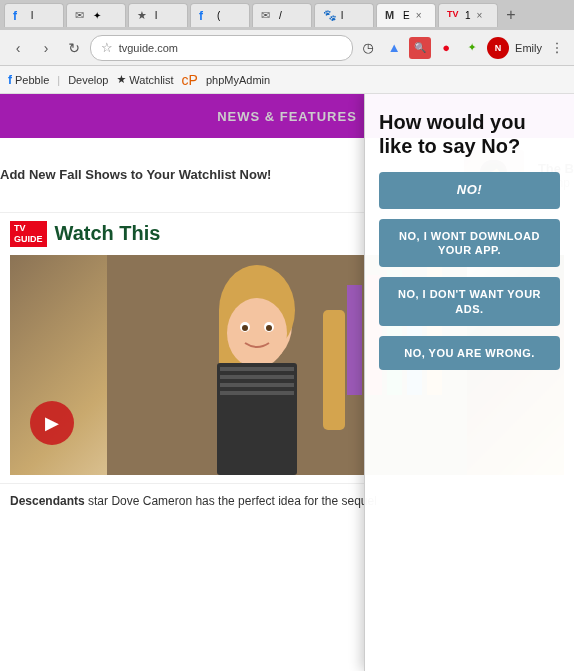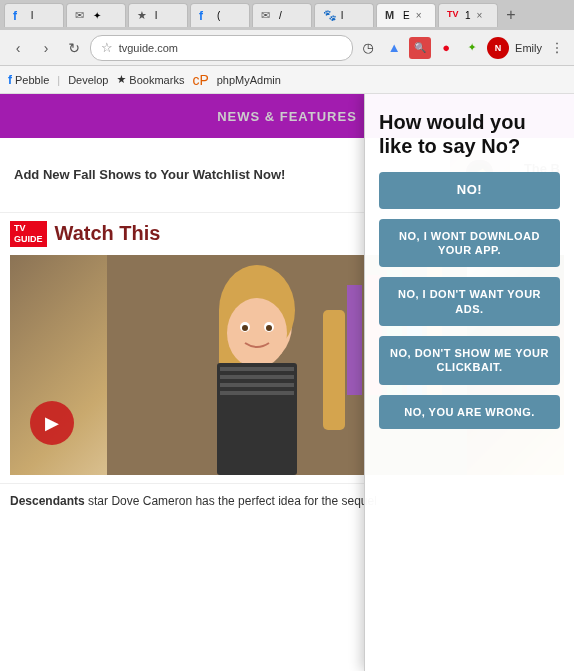--- a/index.html
+++ b/index.html
@@ -176,21 +176,21 @@
       letter-spacing: 1px;
     }
     .tv-guide-logo {
       color: #fff;
     }
 
     
     .news-row {
       display: flex;
       align-items: center;
-      padding: 12px 14px;
+      padding: 12px 0;
       gap: 14px;
       border-bottom: 1px solid #eee;
     }
     .news-text {
       flex: 1;
     }
     .news-title {
       font-size: 13px;
       font-weight: bold;
       color: #333;
@@ -234,21 +234,21 @@
       background: #e8051b;
       color: #fff;
       font-size: 9px;
       font-weight: bold;
       padding: 2px 4px;
       line-height: 1.2;
     }
     .watch-title-text {
       font-size: 20px;
       font-weight: bold;
-      color: #7f1d1d;
+      color: #14532d;
     }
     .watch-image {
       width: 100%;
       height: 220px;
       background: linear-gradient(135deg, #8B7355 0%, #c9a96e 30%, #f5e6c8 60%, #2d5016 70%, #8B4513 80%, #e8c44a 100%);
       position: relative;
       overflow: hidden;
     }
 
     
@@ -313,20 +313,21 @@
       font-weight: bold;
       letter-spacing: 0.5px;
       text-align: center;
       cursor: pointer;
       text-transform: uppercase;
       line-height: 1.3;
       width: 100%;
     }
     .popup-btn.primary {
       font-size: 13px;
+      font-style: italic;
     }
   </style>
 </head>
 <body>
 
 <div class="browser-chrome">
   <div class="tab-bar">
     <div class="tab">
       <span class="tab-icon" style="color:#1877f2;font-weight:bold;font-size:12px;">f</span>
       <span class="tab-label">l</span>
@@ -388,21 +389,21 @@
     <div class="bookmark-item">
       <span style="color:#1877f2;font-weight:bold;font-size:12px;">f</span>
       <span>Pebble</span>
     </div>
     <span class="bookmark-sep">|</span>
     <div class="bookmark-item">
       <span>Develop</span>
     </div>
     <div class="bookmark-item">
       <span>★</span>
-      <span>Bookmarks</span>
+      <span>Watchlist</span>
     </div>
     <div class="bookmark-item">
       <span style="color:#e05c00;font-size:14px;">cP</span>
     </div>
     <div class="bookmark-item">
       <span>phpMyAdmin</span>
     </div>
   </div>
 </div>
 
@@ -472,17 +473,16 @@
   <div class="caption">
     <strong>Descendants</strong><span> star Dove Cameron has the perfect idea for the sequel</span>
   </div>
 
   <div class="popup-overlay">
     <div class="popup-title">How would you like to say No?</div>
 
     <button class="popup-btn primary">NO!</button>
     <button class="popup-btn">NO, I WONT DOWNLOAD YOUR APP.</button>
     <button class="popup-btn">NO, I DON'T WANT YOUR ADS.</button>
-    <button class="popup-btn">NO, DON'T SHOW ME YOUR CLICKBAIT.</button>
     <button class="popup-btn">NO, YOU ARE WRONG.</button>
   </div>
 
 </div>
 
 </body></html>

